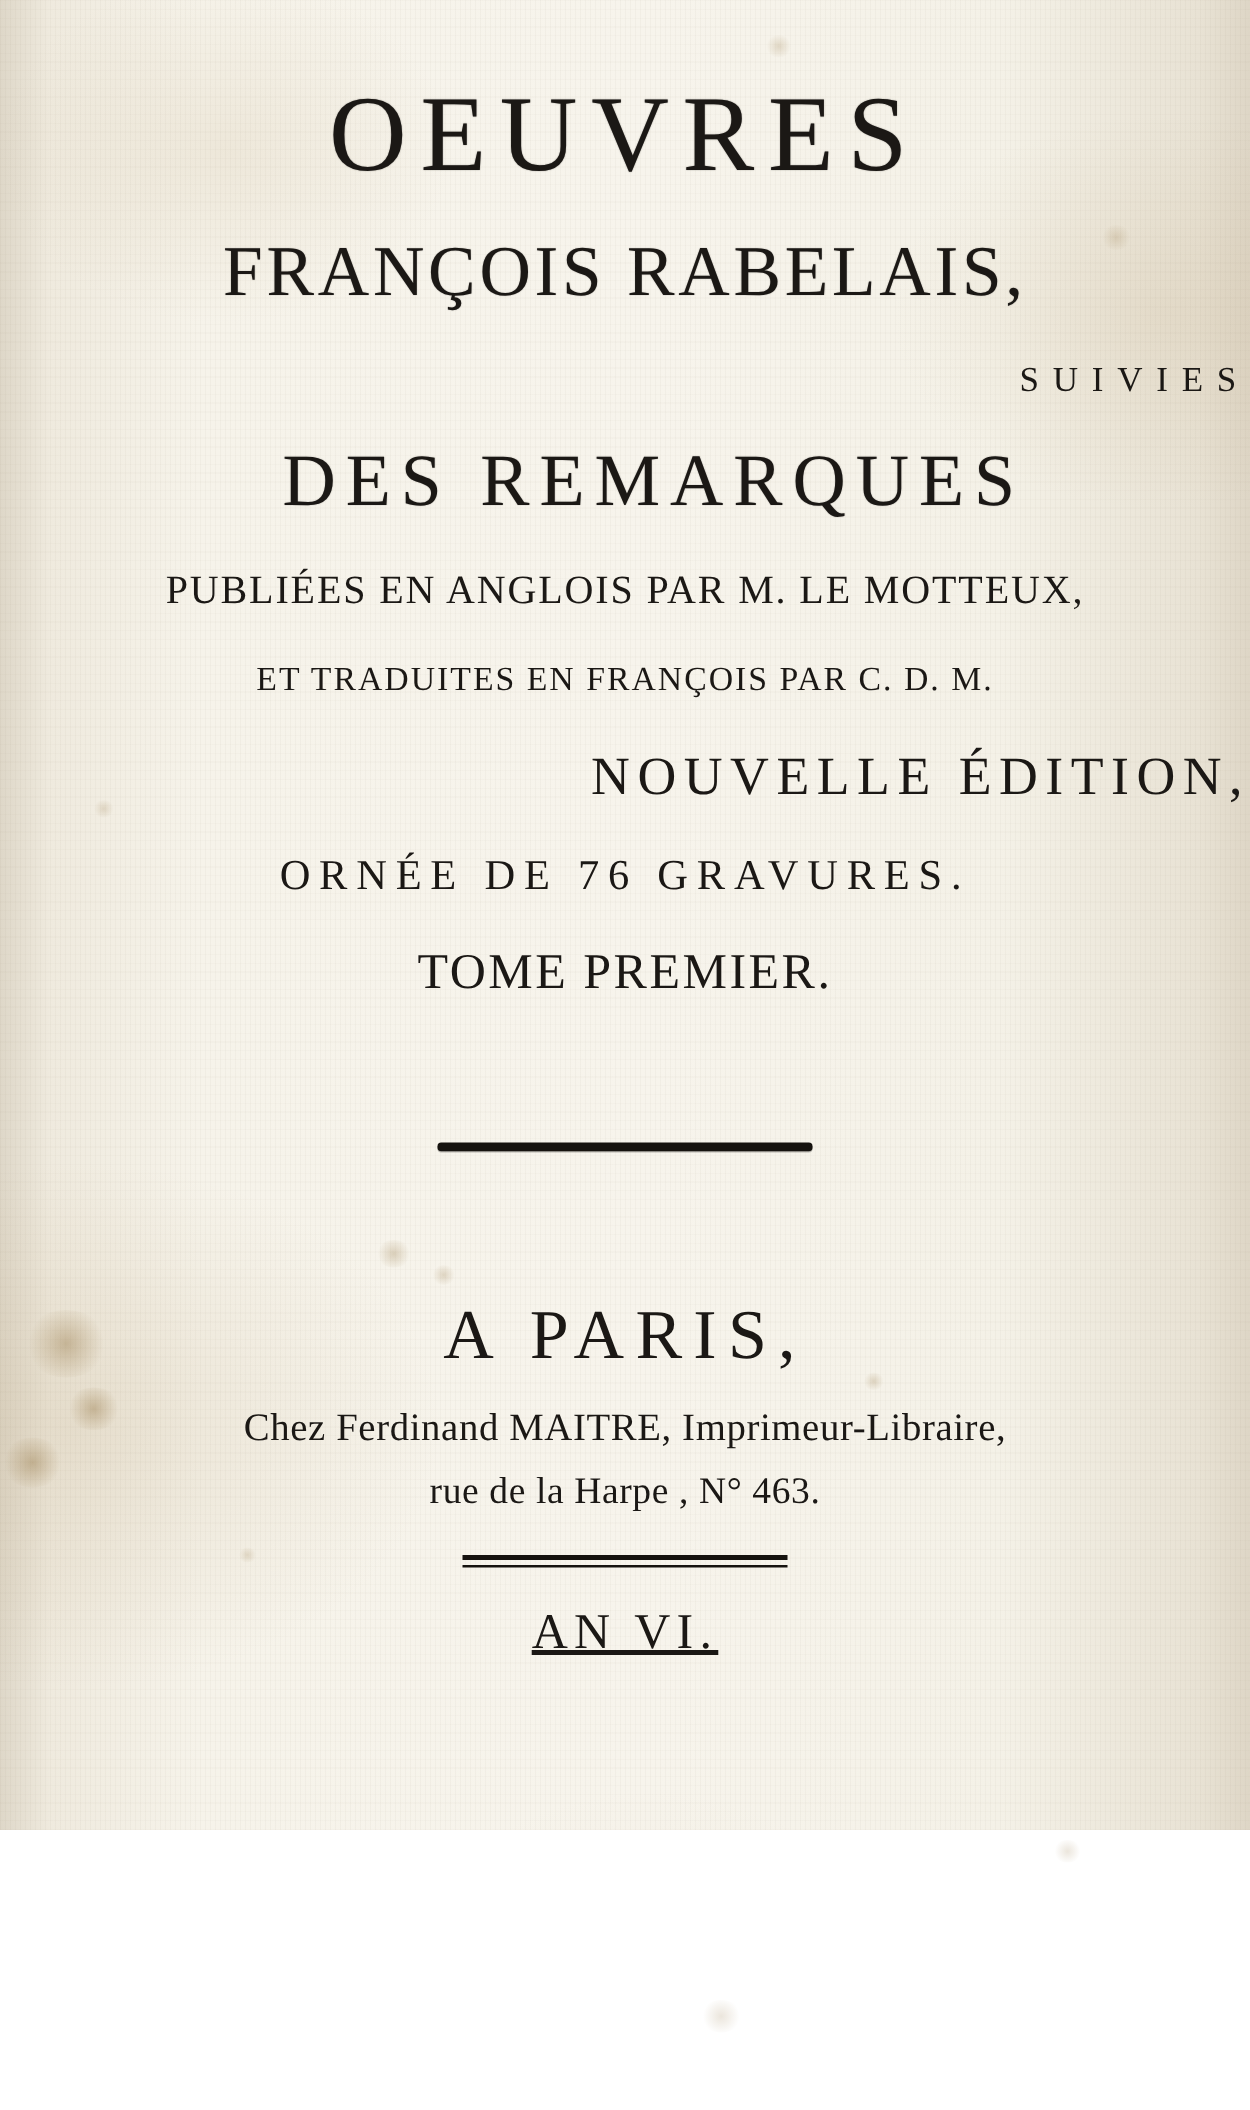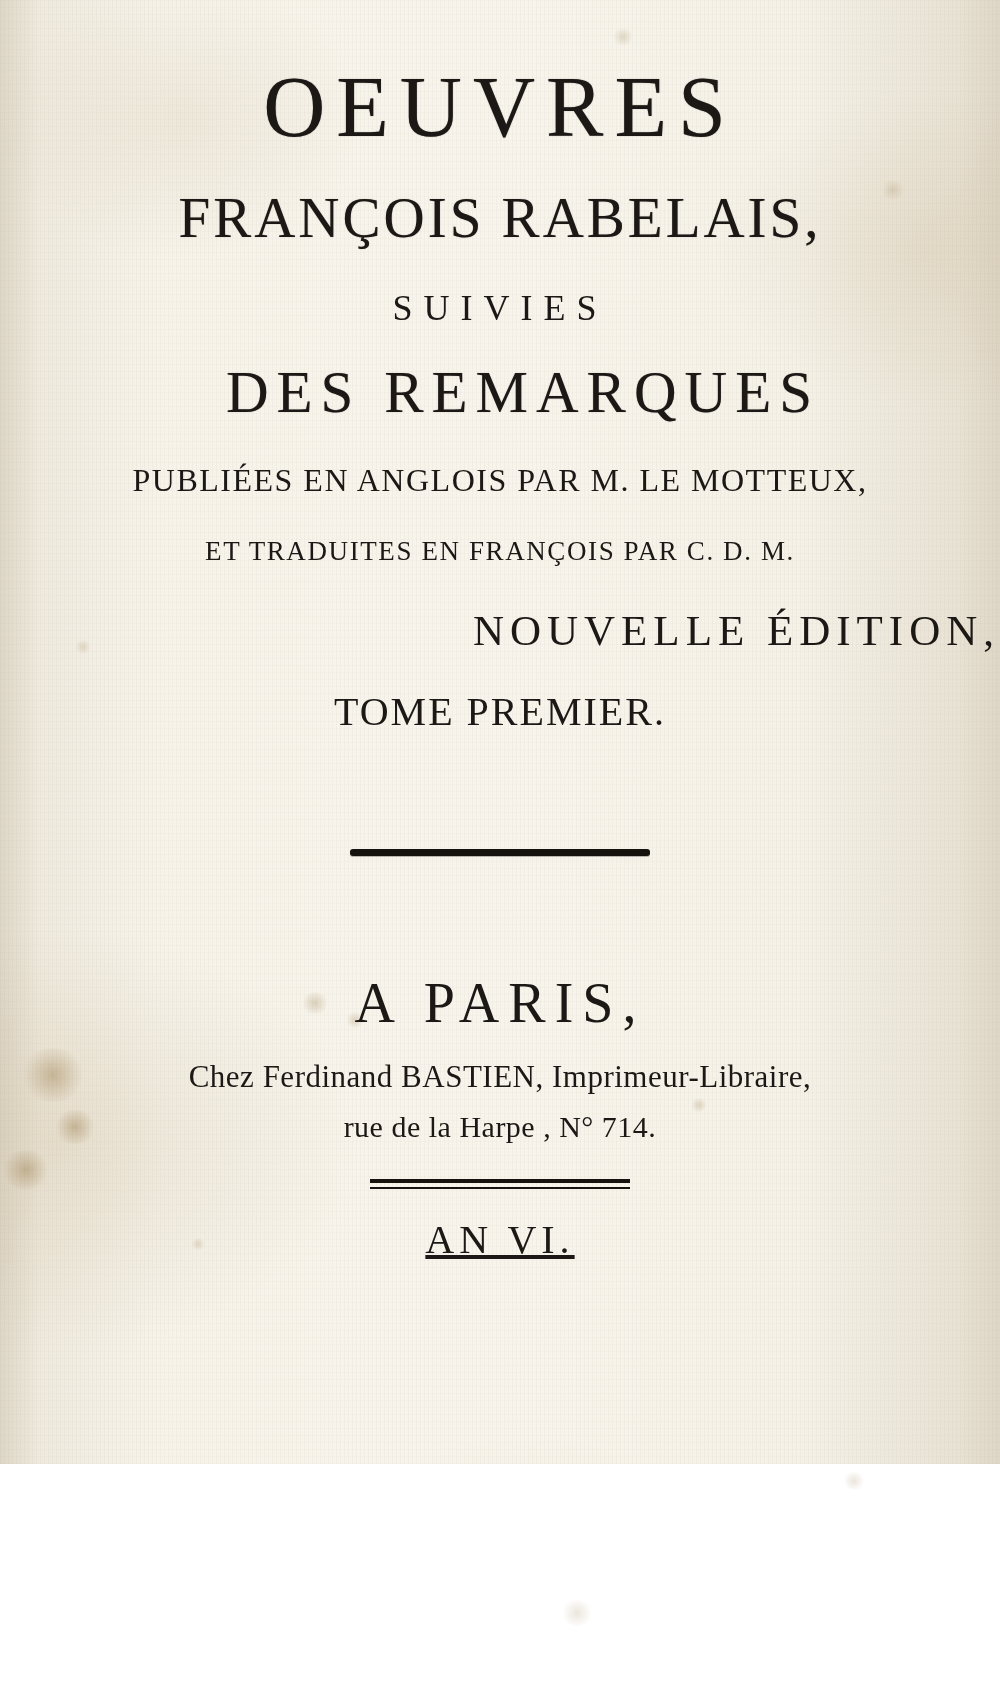--- a/index.html
+++ b/index.html
@@ -87,23 +87,24 @@
     letter-spacing: 10px;
     margin-top: 46px;
   }
   .l-author {
     font-size: 57px;
     letter-spacing: 3px;
     margin-top: 36px;
     text-shadow: 0 0 1px rgba(30,26,22,0.4);
   }
   .l-suivies {
-    font-size: 36px;
+    font-size: 28px;
     letter-spacing: 11px;
     margin-top: 42px;
+    text-align: right;
   }
   .l-remarques {
     font-size: 59px;
     letter-spacing: 8px;
     margin-top: 34px;
     text-shadow: 0 0 1px rgba(30,26,22,0.4);
     padding-left: 46px;
   }
   .l-publiees {
     font-size: 32px;
@@ -212,30 +213,31 @@
     <div class="line l-suivies">SUIVIES</div>
 
     <div class="line l-remarques">DES REMARQUES</div>
 
     <div class="line l-publiees">PUBLIÉES EN ANGLOIS PAR M. LE MOTTEUX,</div>
 
     <div class="line l-traduites">ET TRADUITES EN FRANÇOIS PAR C. D. M.</div>
 
     <div class="line l-nouvelle">NOUVELLE ÉDITION,</div>
 
+    <div class="line l-ornee">ORNÉE DE 76 GRAVURES.</div>
 
     <div class="line l-tome">TOME PREMIER.</div>
 
     <div class="rule-thick"></div>
 
     <div class="line l-paris">A PARIS,</div>
 
-    <div class="line l-publisher">Chez Ferdinand BASTIEN, Imprimeur-Libraire,</div>
-
-    <div class="line l-address">rue de la Harpe , N° 714.</div>
+    <div class="line l-publisher">Chez Ferdinand MAITRE, Imprimeur-Libraire,</div>
+
+    <div class="line l-address">rue de la Harpe , N° 463.</div>
 
     <div class="rule-double">
       <div class="r1"></div>
       <div class="r2"></div>
     </div>
 
     <div class="line l-year">AN VI.</div>
 
   </div>
 </div>

